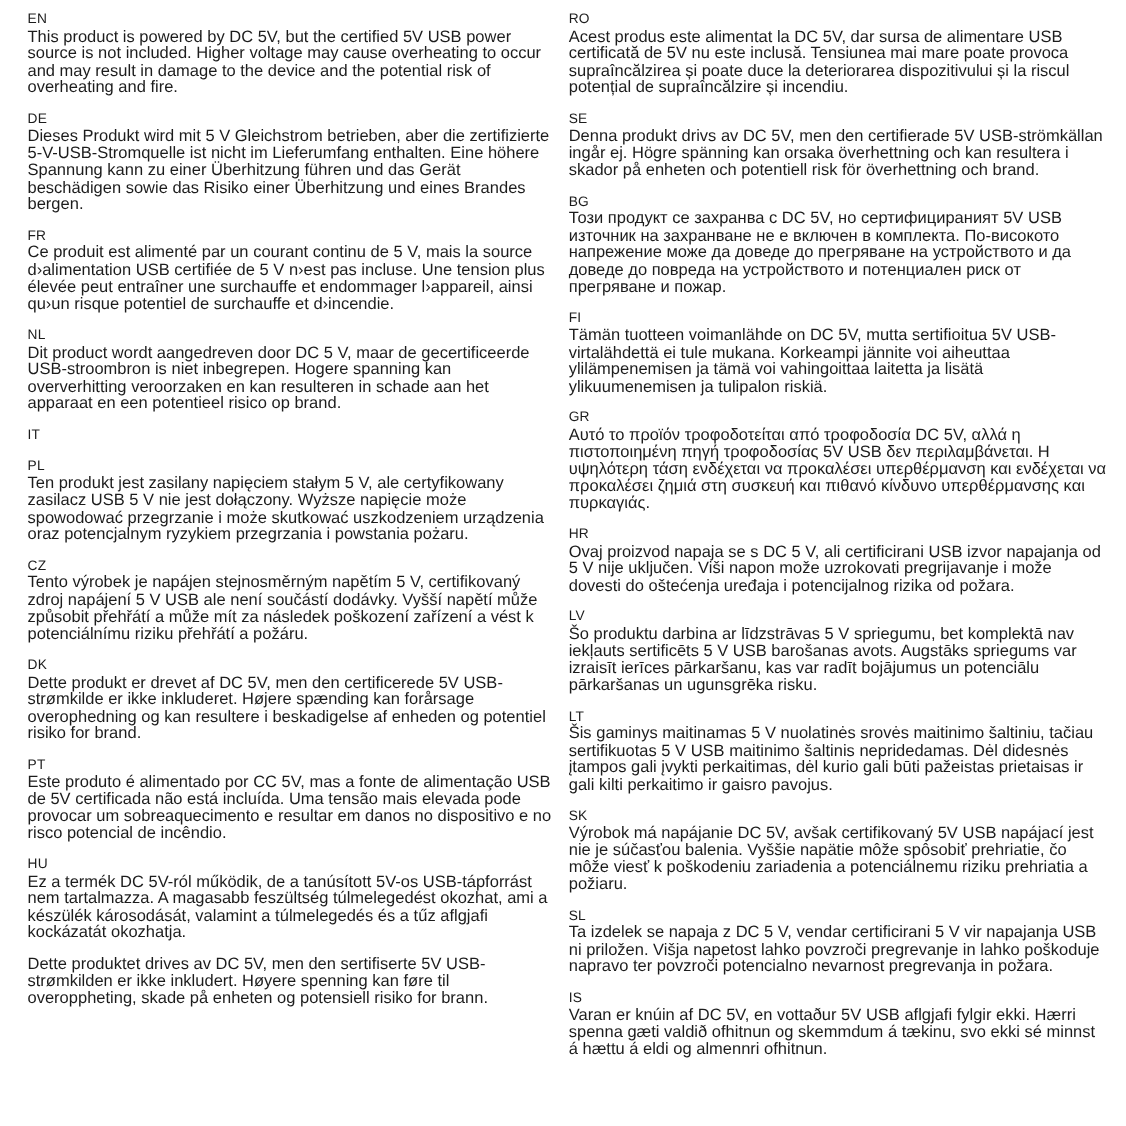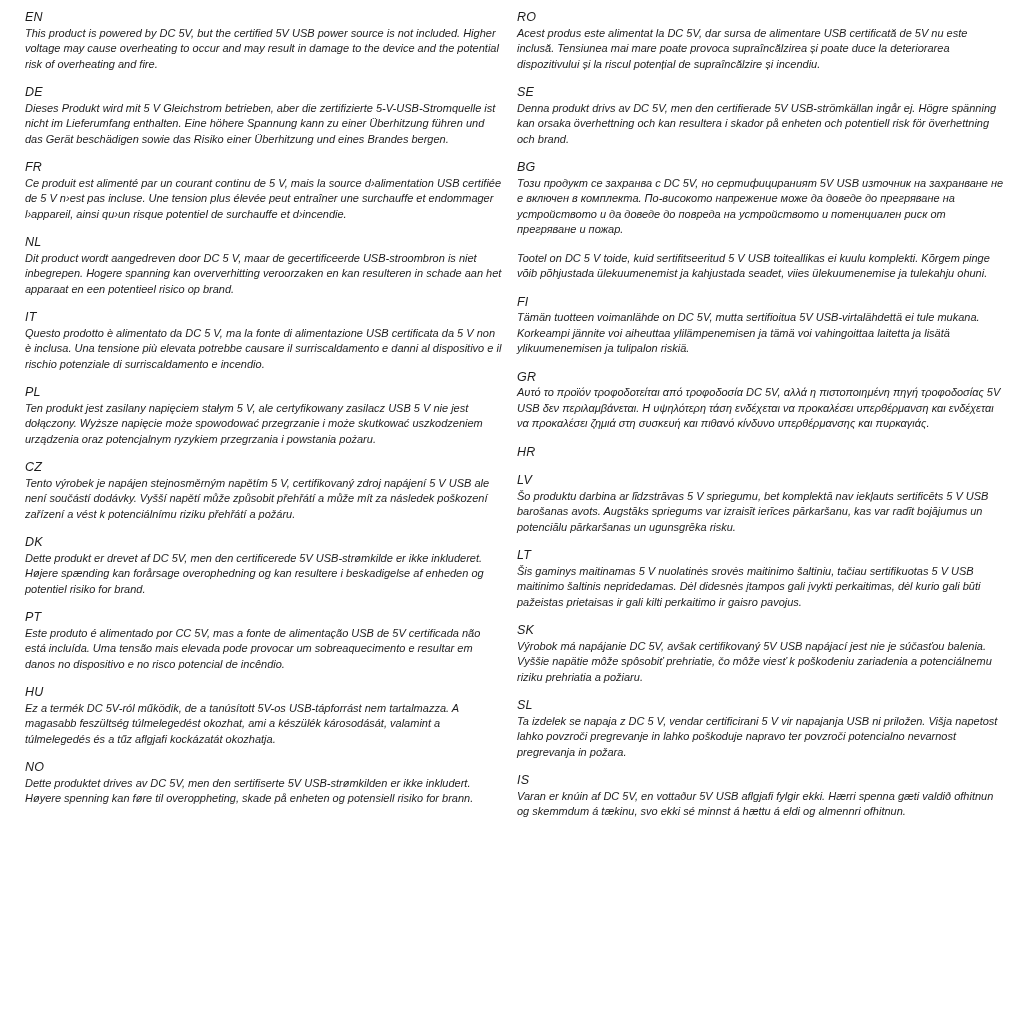--- a/index.html
+++ b/index.html
@@ -18,30 +18,29 @@
     gap: 14px;
     overflow: hidden;
   }
   .col {
     box-sizing: border-box;
   }
   .col-left { width: 478px; }
   .col-right { width: 490px; }
   .lang-block {
     margin-bottom: 13px;
-    font-style: italic;
   }
   .lang-code {
     font-size: 12.5px;
     line-height: 15.5px;
     letter-spacing: 0.2px;
   }
   .lang-text {
     margin: 0;
-    font-size: 11px;
+    font-size: 15px;
     line-height: 15.5px;
   }
 </style>
 </head>
 <body>
 
 <div class="page">
 
   <div class="col col-left">
     <section class="lang-block">
@@ -57,21 +56,20 @@
       <p class="lang-text">Ce produit est alimenté par un courant continu de 5 V, mais la source d›alimentation USB certifiée de 5 V n›est pas incluse. Une tension plus élevée peut entraîner une surchauffe et endommager l›appareil, ainsi qu›un risque potentiel de surchauffe et d›incendie.</p>
     </section>
     <section class="lang-block">
       <div class="lang-code">NL</div>
       <p class="lang-text">Dit product wordt aangedreven door DC 5 V, maar de gecertificeerde USB-stroombron is niet inbegrepen. Hogere spanning kan oververhitting veroorzaken en kan resulteren in schade aan het apparaat en een potentieel risico op brand.</p>
     </section>
     <section class="lang-block">
     </section>
     <section class="lang-block">
       <div class="lang-code">IT</div>
-      <p class="lang-text">Questo prodotto è alimentato da DC 5 V, ma la fonte di alimentazione USB certificata da 5 V non è inclusa. Una tensione più elevata potrebbe causare il surriscaldamento e danni al dispositivo e il rischio potenziale di surriscaldamento e incendio.</p>
     </section>
     <section class="lang-block">
       <div class="lang-code">PL</div>
       <p class="lang-text">Ten produkt jest zasilany napięciem stałym 5 V, ale certyfikowany zasilacz USB 5 V nie jest dołączony. Wyższe napięcie może spowodować przegrzanie i może skutkować uszkodzeniem urządzenia oraz potencjalnym ryzykiem przegrzania i powstania pożaru.</p>
     </section>
     <section class="lang-block">
       <div class="lang-code">CZ</div>
       <p class="lang-text">Tento výrobek je napájen stejnosměrným napětím 5 V, certifikovaný zdroj napájení 5 V USB ale není součástí dodávky. Vyšší napětí může způsobit přehřátí a může mít za následek poškození zařízení a vést k potenciálnímu riziku přehřátí a požáru.</p>
     </section>
     <section class="lang-block">
@@ -80,51 +78,50 @@
     </section>
     <section class="lang-block">
       <div class="lang-code">PT</div>
       <p class="lang-text">Este produto é alimentado por CC 5V, mas a fonte de alimentação USB de 5V certificada não está incluída. Uma tensão mais elevada pode provocar um sobreaquecimento e resultar em danos no dispositivo e no risco potencial de incêndio.</p>
     </section>
     <section class="lang-block">
       <div class="lang-code">HU</div>
       <p class="lang-text">Ez a termék DC 5V-ról működik, de a tanúsított 5V-os USB-tápforrást nem tartalmazza. A magasabb feszültség túlmelegedést okozhat, ami a készülék károsodását, valamint a túlmelegedés és a tűz aflgjafi kockázatát okozhatja.</p>
     </section>
     <section class="lang-block">
-      <div class="lang-code">NO</div>
       <p class="lang-text">Dette produktet drives av DC 5V, men den sertifiserte 5V USB-strømkilden er ikke inkludert. Høyere spenning kan føre til overoppheting, skade på enheten og potensiell risiko for brann.</p>
     </section>
   </div>
 
   <div class="col col-right">
     <section class="lang-block">
       <div class="lang-code">RO</div>
       <p class="lang-text">Acest produs este alimentat la DC 5V, dar sursa de alimentare USB certificată de 5V nu este inclusă. Tensiunea mai mare poate provoca supraîncălzirea și poate duce la deteriorarea dispozitivului și la riscul potențial de supraîncălzire și incendiu.</p>
     </section>
     <section class="lang-block">
       <div class="lang-code">SE</div>
       <p class="lang-text">Denna produkt drivs av DC 5V, men den certifierade 5V USB-strömkällan ingår ej. Högre spänning kan orsaka överhettning och kan resultera i skador på enheten och potentiell risk för överhettning och brand.</p>
     </section>
     <section class="lang-block">
       <div class="lang-code">BG</div>
       <p class="lang-text">Този продукт се захранва с DC 5V, но сертифицираният 5V USB източник на захранване не е включен в комплекта. По-високото напрежение може да доведе до прегряване на устройството и да доведе до повреда на устройството и потенциален риск от прегряване и пожар.</p>
     </section>
     <section class="lang-block">
-      <p class="lang-text">Tootel on DC 5 V toide, kuid sertifitseeritud 5 V USB toiteallikas ei kuulu komplekti. Kõrgem pinge võib põhjustada ülekuumenemist ja kahjustada seadet, viies ülekuumenemise ja tulekahju ohuni.</p>
     </section>
     <section class="lang-block">
       <div class="lang-code">FI</div>
       <p class="lang-text">Tämän tuotteen voimanlähde on DC 5V, mutta sertifioitua 5V USB-virtalähdettä ei tule mukana. Korkeampi jännite voi aiheuttaa ylilämpenemisen ja tämä voi vahingoittaa laitetta ja lisätä ylikuumenemisen ja tulipalon riskiä.</p>
     </section>
     <section class="lang-block">
       <div class="lang-code">GR</div>
       <p class="lang-text">Αυτό το προϊόν τροφοδοτείται από τροφοδοσία DC 5V, αλλά η πιστοποιημένη πηγή τροφοδοσίας 5V USB δεν περιλαμβάνεται. Η υψηλότερη τάση ενδέχεται να προκαλέσει υπερθέρμανση και ενδέχεται να προκαλέσει ζημιά στη συσκευή και πιθανό κίνδυνο υπερθέρμανσης και πυρκαγιάς.</p>
     </section>
     <section class="lang-block">
       <div class="lang-code">HR</div>
+      <p class="lang-text">Ovaj proizvod napaja se s DC 5 V, ali certificirani USB izvor napajanja od 5 V nije uključen. Viši napon može uzrokovati pregrijavanje i može dovesti do oštećenja uređaja i potencijalnog rizika od požara.</p>
     </section>
     <section class="lang-block">
       <div class="lang-code">LV</div>
       <p class="lang-text">Šo produktu darbina ar līdzstrāvas 5 V spriegumu, bet komplektā nav iekļauts sertificēts 5 V USB barošanas avots. Augstāks spriegums var izraisīt ierīces pārkaršanu, kas var radīt bojājumus un potenciālu pārkaršanas un ugunsgrēka risku.</p>
     </section>
     <section class="lang-block">
       <div class="lang-code">LT</div>
       <p class="lang-text">Šis gaminys maitinamas 5 V nuolatinės srovės maitinimo šaltiniu, tačiau sertifikuotas 5 V USB maitinimo šaltinis nepridedamas. Dėl didesnės įtampos gali įvykti perkaitimas, dėl kurio gali būti pažeistas prietaisas ir gali kilti perkaitimo ir gaisro pavojus.</p>
     </section>
     <section class="lang-block">

